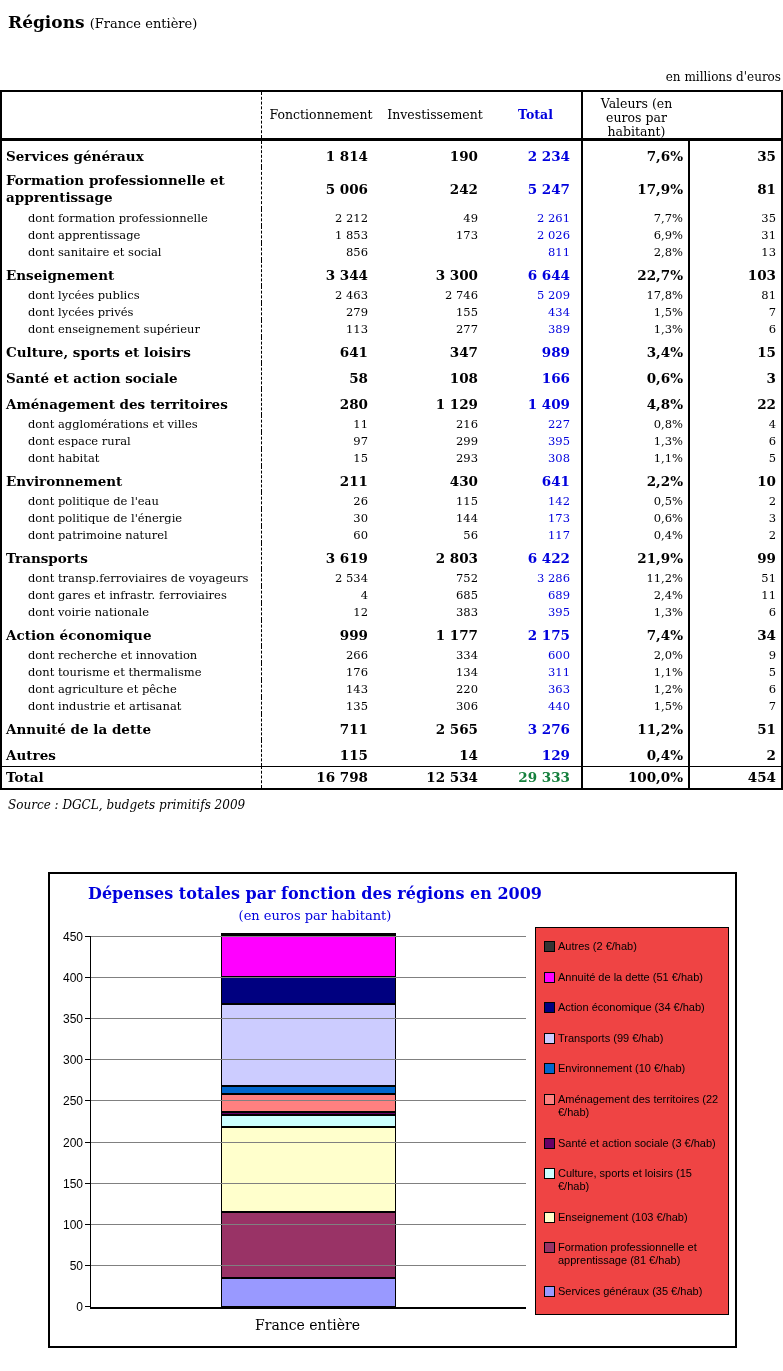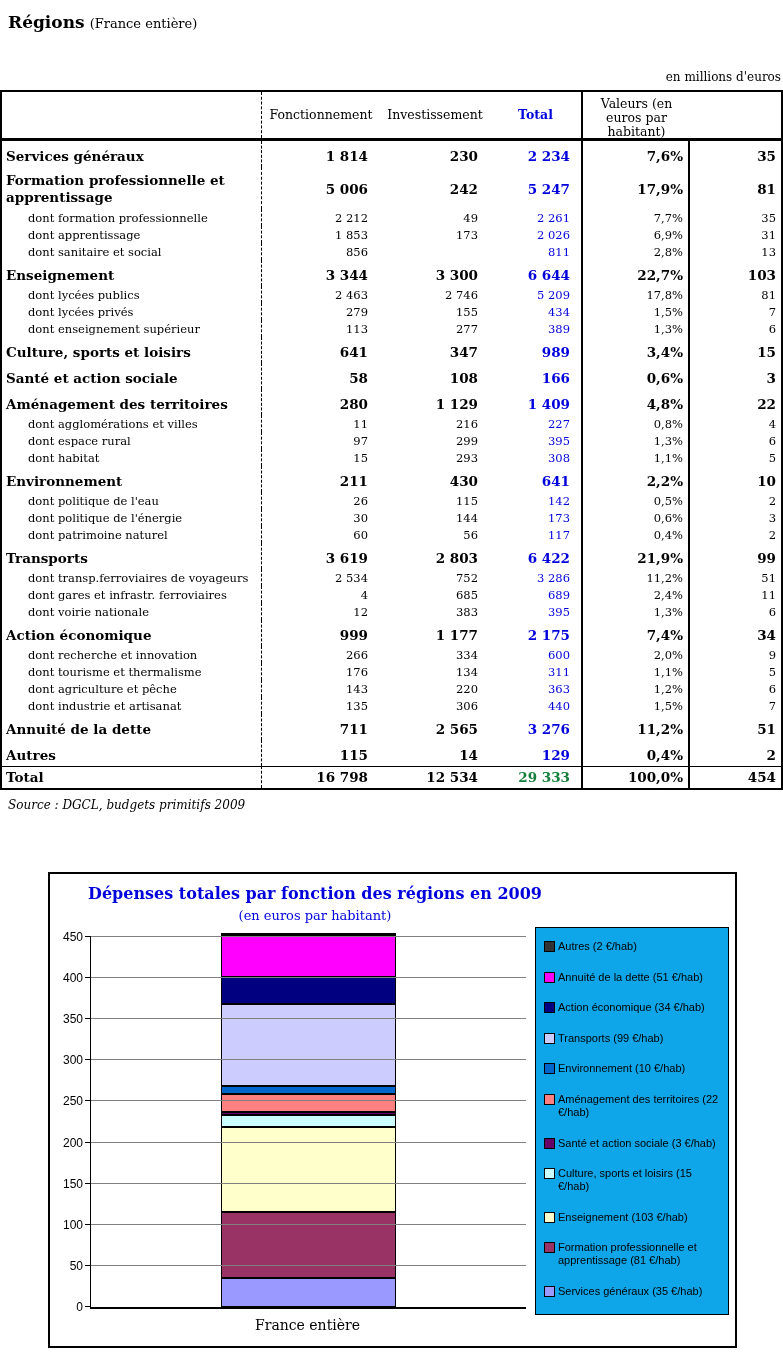--- a/index.html
+++ b/index.html
@@ -51,21 +51,21 @@
   .gridline{position:absolute;left:0;width:100%;height:1px;background:#808080;}
   .ytick{position:absolute;left:-6px;width:6px;height:1px;background:#000;}
   .ylab{position:absolute;left:-42px;width:34px;text-align:right;
         font-family:"Liberation Sans",sans-serif;font-size:12px;}
   .bar{position:absolute;left:130px;bottom:0;width:175px;
        display:flex;flex-direction:column-reverse;}
   .seg{width:100%;border:1px solid #000;box-sizing:border-box;}
   .xlabel{position:absolute;left:40px;top:443px;width:435px;text-align:center;
           font-size:14px;}
   .legend{position:absolute;right:6px;top:53px;width:194px;height:388px;
-          border:1px solid #000;box-sizing:border-box;background:#0ea5e9;
+          border:1px solid #000;box-sizing:border-box;background:#ef4444;
           display:flex;flex-direction:column;justify-content:space-between;
           padding:12px 4px 16px 8px;
           font-family:"Liberation Sans",sans-serif;font-size:11px;line-height:13px;}
   .leg-item{display:flex;align-items:flex-start;}
   .swatch{flex:0 0 9px;width:9px;height:9px;border:1px solid #000;margin:1px 3px 0 0;}
 </style>
 </head>
 <body>
 
 <div class="page">
@@ -82,21 +82,21 @@
       <div class="td c0 h"></div>
       <div class="td c1 h">Fonctionnement</div>
       <div class="td c2 h">Investissement</div>
       <div class="td c3 h">Total</div>
       <div class="td c5 h">Valeurs (en euros par habitant)</div>
     </div>
     <div id="tbody">
         <div class="trow main">
           <div class="td c0">Services généraux</div>
           <div class="td c1">1 814</div>
-          <div class="td c2">230</div>
+          <div class="td c2">190</div>
           <div class="td c3">2 234</div>
           <div class="td c4">7,6%</div>
           <div class="td c5">35</div>
         </div>
         <div class="trow main2">
           <div class="td c0">Formation professionnelle et apprentissage</div>
           <div class="td c1">5 006</div>
           <div class="td c2">242</div>
           <div class="td c3">5 247</div>
           <div class="td c4">17,9%</div>

